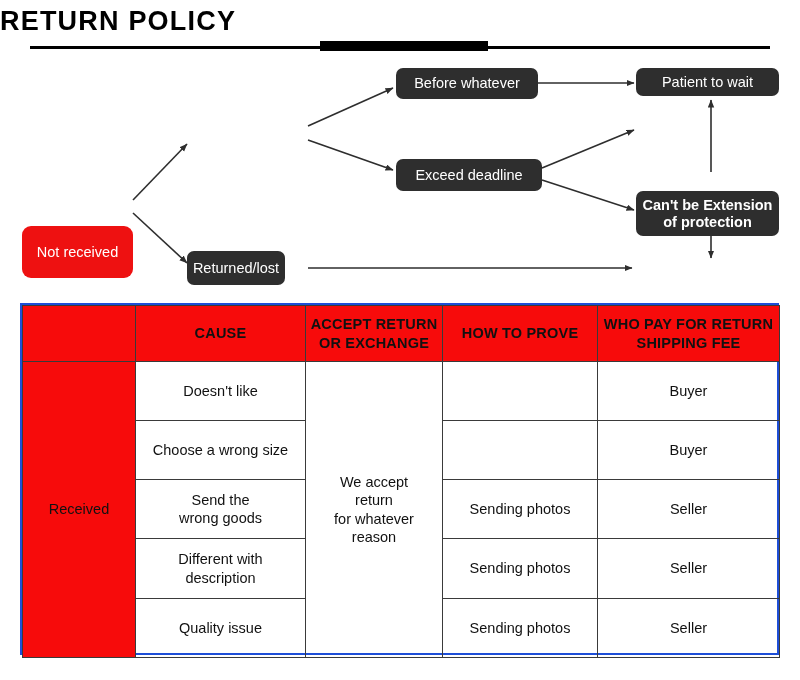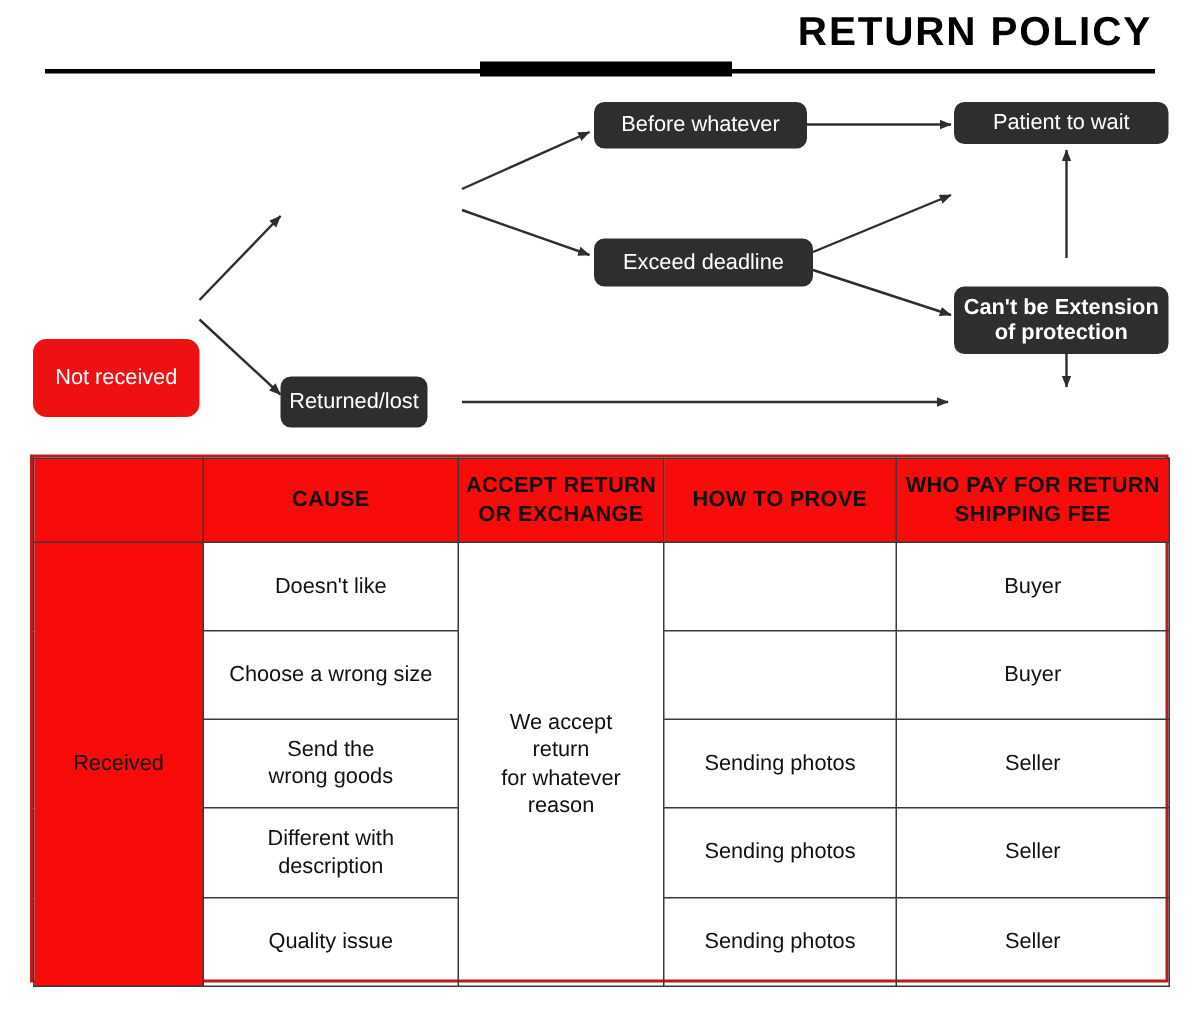--- a/index.html
+++ b/index.html
@@ -7,21 +7,21 @@
     width: 800px; height: 680px;
     background: #ffffff;
     font-family: "Liberation Sans", sans-serif;
     overflow: hidden;
   }
   #root { position: relative; width: 800px; height: 680px; }
 
   
   .title {
     position: absolute; top: 6px; left: 0; width: 768px;
-    text-align: right;
+    text-align: left;
     font-size: 27px; font-weight: bold; letter-spacing: 1.2px;
     color: #000;
     font-family: "Liberation Sans", sans-serif;
   }
   .rule-thin {
     position: absolute; left: 30px; top: 46px; width: 740px; height: 3px;
     background: #000;
   }
   .rule-thick {
     position: absolute; left: 320px; top: 41px; width: 168px; height: 10px;
@@ -42,21 +42,21 @@
     line-height: 1.12;
     padding: 2px 6px;
     white-space: pre-line;
   }
   .node.red { background: #ee1111; border-radius: 9px; }
 
   
   .tbl {
     position: absolute; left: 20px; top: 303px;
     width: 759px; height: 352px;
-    border: 2px solid #b91c1c;
+    border: 2px solid #1d4ed8;
     border-collapse: collapse;
   }
   table.grid {
     width: 100%; height: 100%;
     border-collapse: collapse;
     table-layout: fixed;
   }
   table.grid td {
     border: 1px solid #3a3a3a;
     text-align: center;

